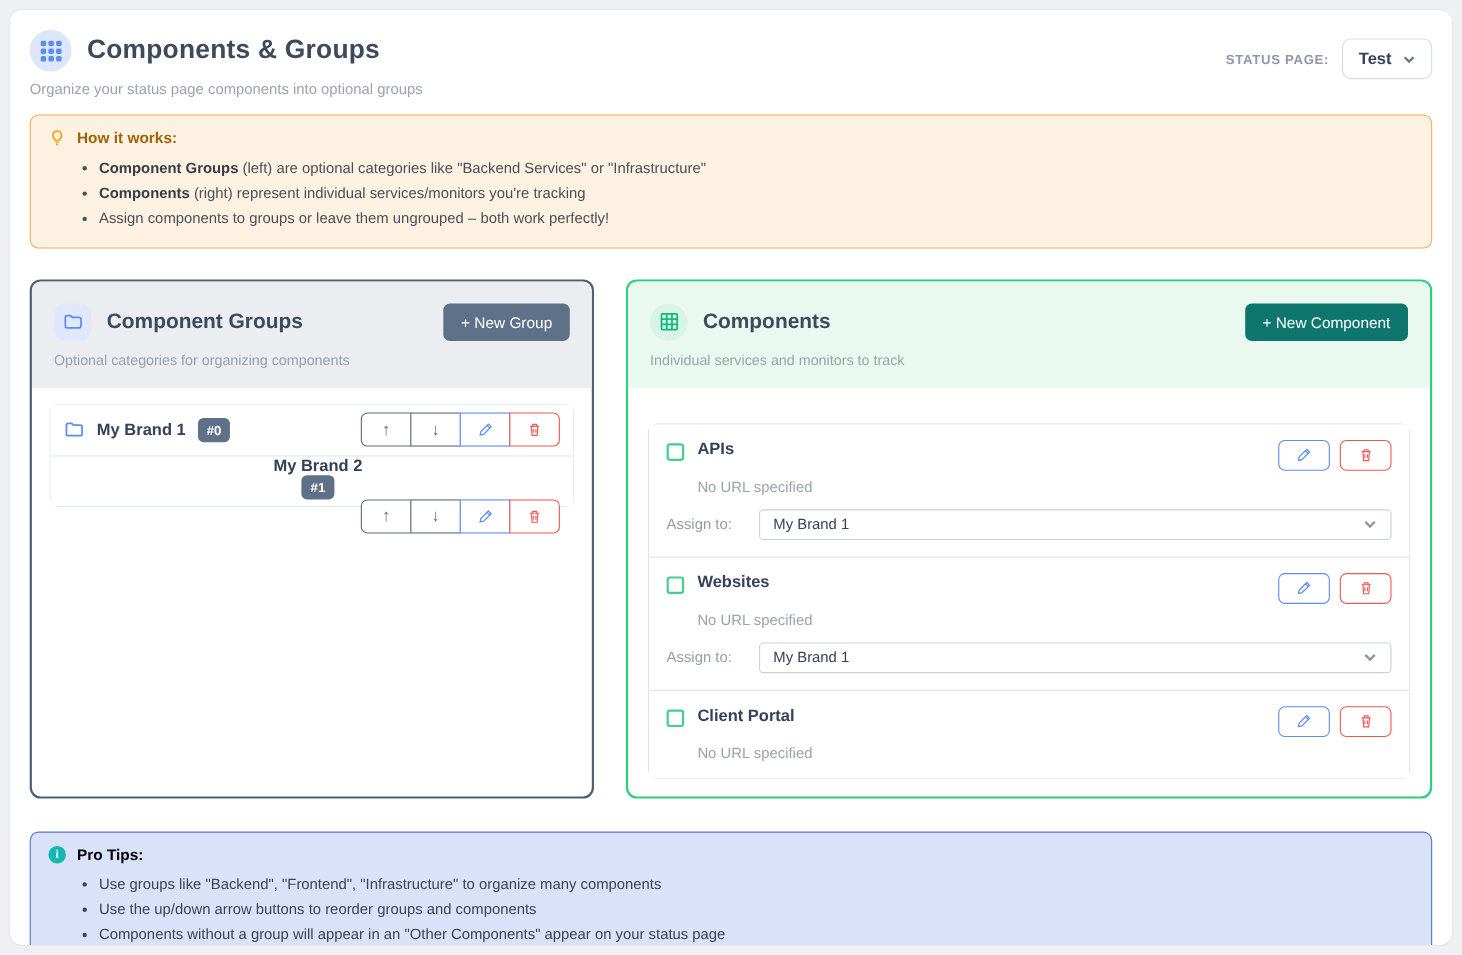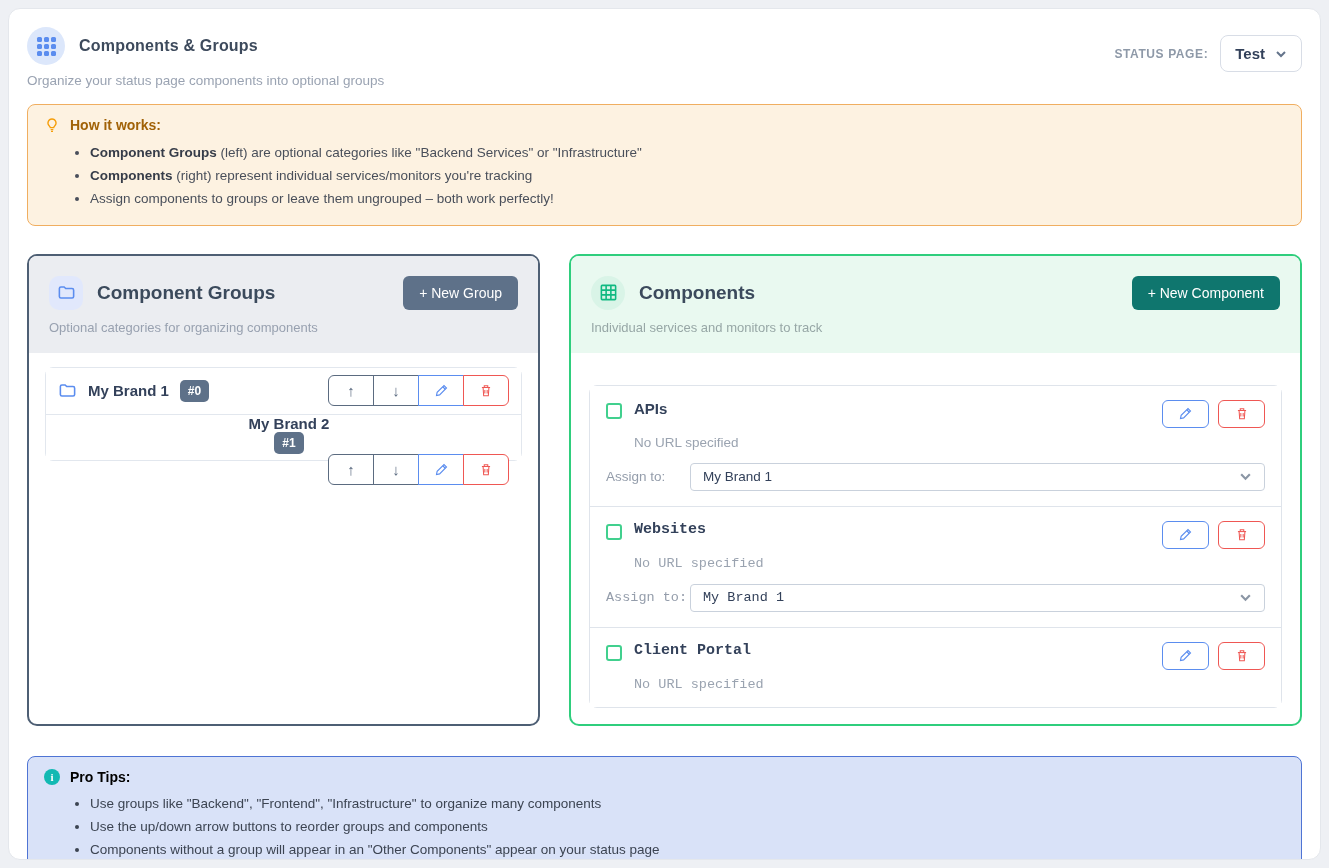--- a/index.html
+++ b/index.html
@@ -10,21 +10,21 @@
     background:#ffffff; border:1px solid #e4e7ec; border-radius:12px;
     padding:18px; overflow:hidden;
   }
   
   .hdr { display:flex; justify-content:space-between; align-items:flex-start; }
   .hdr-left {}
   .hdr-title-row { display:flex; align-items:center; gap:14px; }
   .app-icon { width:38px; height:38px; border-radius:50%; background:#dce7fb; display:flex; align-items:center; justify-content:center; }
   .app-icon-grid { display:grid; grid-template-columns:repeat(3,5px); grid-template-rows:repeat(3,5px); gap:2px; }
   .app-icon-grid span { background:#5b8def; border-radius:1.5px; }
-  .page-title { font-size:16px; font-weight:700; color:#3d4a5c; letter-spacing:.2px; }
+  .page-title { font-size:24px; font-weight:700; color:#3d4a5c; letter-spacing:.2px; }
   .page-sub { margin-top:8px; font-size:13.5px; color:#9aa3b2; }
   .hdr-right { display:flex; align-items:center; gap:12px; margin-top:8px;margin-left:28px; }
   .sp-label { font-size:12px; color:#8e99a8; letter-spacing:.6px; font-weight:600; }
   .sp-select { display:flex; align-items:center; gap:10px; border:1px solid #d8dde6; border-radius:8px; padding:9px 14px; background:#fff; cursor:pointer; }
   .sp-select .val { font-size:15px; font-weight:600; color:#33415a; }
   .chev { width:12px; height:12px; stroke:#64748b; fill:none; stroke-width:2; }
   
   .howbox { margin-top:16px; background:#fdf2e1; border:1px solid #f0ae60; border-radius:8px; padding:12px 16px 14px; }
   .howbox-title-row { display:flex; align-items:center; gap:10px; }
   .howbox-title { font-size:14px; font-weight:700; color:#a16207; }
@@ -75,21 +75,21 @@
   .pencil { width:15px; height:15px; stroke:#5b8def; fill:none; stroke-width:1.8; }
   .trash { width:14px; height:15px; stroke:#ef5753; fill:none; stroke-width:1.8; }
   
   .search-bar { display:flex; align-items:stretch; border:1px solid #d5dae2; border-radius:6px; height:40px; background:#fff; }
   .search-cell { width:44px; border-right:1px solid #d5dae2; display:flex; align-items:center; justify-content:center; }
   .mag { width:18px; height:18px; stroke:#64748b; fill:none; stroke-width:2; }
   .search-bar input { flex:1; border:none; outline:none; padding:0 14px; font-size:15px; color:#33415a; font-family:inherit; background:transparent; }
   .search-bar input::placeholder { color:#a8b0bc; }
   .comp-list { margin-top:16px; border:1px solid #dfe4eb; border-radius:8px; }
   .comp-item { padding:14px 16px 15px; background:#fff; }
-  .comp-item + .comp-item { border-top:1px solid #dfe4eb;font-family:Liberation Mono, monospace; }
+  .comp-item + .comp-item { border-top:1px solid #dfe4eb; }
   .comp-head { display:flex; align-items:flex-start; }
   .checkbox { width:16px; height:16px; border:2px solid #41d08e; border-radius:3px; margin-top:3px; background:#fff; cursor:pointer; flex:none; }
   .comp-name { font-size:15px; font-weight:700; color:#33415a; margin-left:12px; }
   .comp-url { font-size:13.5px; color:#9aa3b0; margin:7px 0 0 28px; }
   .comp-actions { margin-left:auto; display:flex; gap:9px; }
   .act-btn { width:47px; height:28px; background:#fff; border-radius:6px; display:flex; align-items:center; justify-content:center; cursor:pointer; padding:0; }
   .act-edit { border:1px solid #5b8def; }
   .act-del { border:1px solid #ef5753; }
   .assign-row { display:flex; align-items:center; margin-top:13px; }
   .assign-label { font-size:13.5px; color:#949dab; width:84px; flex:none; }

